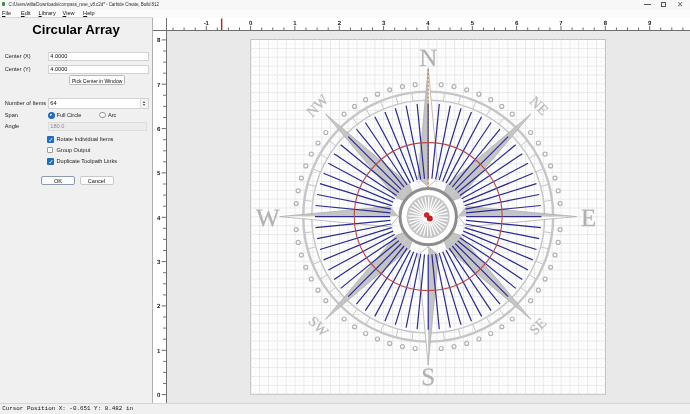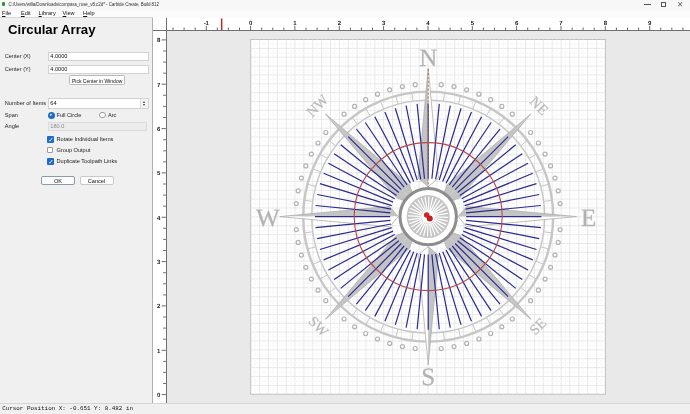--- a/index.html
+++ b/index.html
@@ -18,21 +18,21 @@
 <div class="abs" style="left:0;top:9.5px;width:690px;height:8px;background:#fbfbfb;"></div>
 <div class="abs" style="left:2px;top:10px;font-size:5.6px;color:#111;"><u>F</u>ile</div>
 <div class="abs" style="left:20.9px;top:10px;font-size:5.6px;color:#111;"><u>E</u>dit</div>
 <div class="abs" style="left:38.6px;top:10px;font-size:5.6px;color:#111;"><u>L</u>ibrary</div>
 <div class="abs" style="left:62.6px;top:10px;font-size:5.6px;color:#111;"><u>V</u>iew</div>
 <div class="abs" style="left:83.1px;top:10px;font-size:5.6px;color:#111;"><u>H</u>elp</div>
 <div class="abs" style="left:0;top:17.3px;width:152.5px;height:1px;background:#d8d8d8;"></div>
 
 <div class="abs" style="left:0;top:18px;width:152px;height:385px;background:#f0f0f0;"></div>
 <div class="abs" style="left:152px;top:17.5px;width:1px;height:385.5px;background:#b0b0b0;"></div>
-<div class="abs" style="left:8px;top:22.4px;width:152px;font-size:13.2px;font-weight:bold;color:#000;">Circular Array</div>
+<div class="abs" style="left:0;top:22.4px;width:152px;text-align:center;font-size:13.2px;font-weight:bold;color:#000;">Circular Array</div>
 <div class="abs" style="left:4.8px;top:53.2px;font-size:5.6px;color:#222;">Center (X)</div>
 <div class="abs" style="left:47.8px;top:51.5px;width:100.8px;height:9.6px;background:#fff;border:1px solid #d2d2d2;font-size:5.6px;color:#111;padding:0.8px 0 0 1.5px;">4.0000</div>
 <div class="abs" style="left:4.8px;top:66.4px;font-size:5.6px;color:#222;">Center (Y)</div>
 <div class="abs" style="left:47.8px;top:64.7px;width:100.8px;height:9.6px;background:#fff;border:1px solid #d2d2d2;font-size:5.6px;color:#111;padding:0.8px 0 0 1.5px;">4.0000</div>
 <div class="abs" style="left:68.9px;top:75.3px;width:56.5px;height:9.8px;background:#fdfdfd;border:1px solid #b9b9b9;border-radius:1.5px;font-size:5px;color:#111;text-align:center;padding-top:1.6px;">Pick Center in Window</div>
 <div class="abs" style="left:4.8px;top:99.8px;font-size:5.6px;color:#222;">Number of Items</div>
 <div class="abs" style="left:47.8px;top:98.3px;width:100.8px;height:10.4px;background:#fff;border:1px solid #d2d2d2;font-size:5.6px;color:#111;padding:1.2px 0 0 1.5px;">64</div>
 <div class="abs" style="left:140.4px;top:98.8px;width:7.6px;height:9.4px;background:#f4f4f4;border-left:1px solid #ddd;"></div>
 <div class="abs" style="left:142.8px;top:100.6px;width:0;height:0;border-left:1.8px solid transparent;border-right:1.8px solid transparent;border-bottom:2.2px solid #333;"></div>
 <div class="abs" style="left:142.8px;top:104.4px;width:0;height:0;border-left:1.8px solid transparent;border-right:1.8px solid transparent;border-top:2.2px solid #333;"></div>

